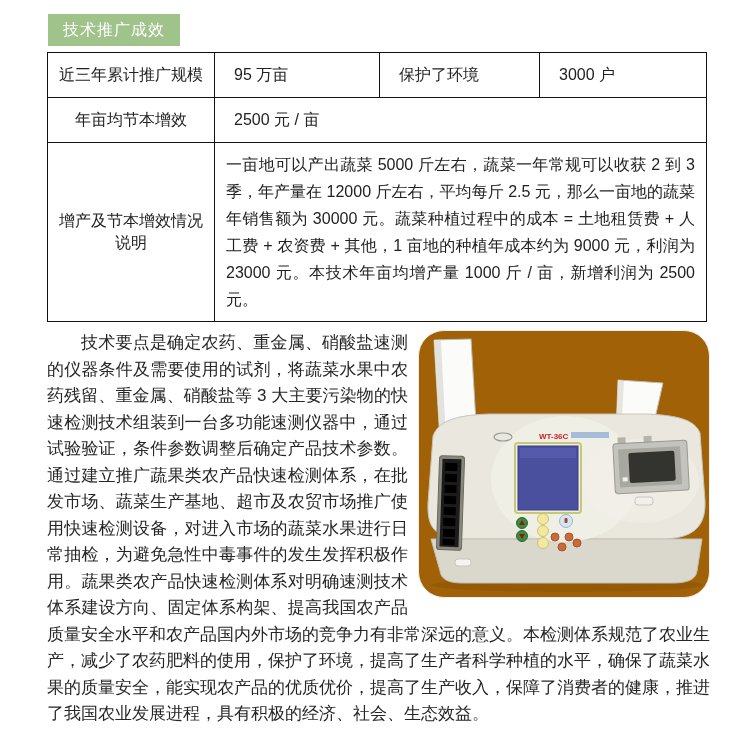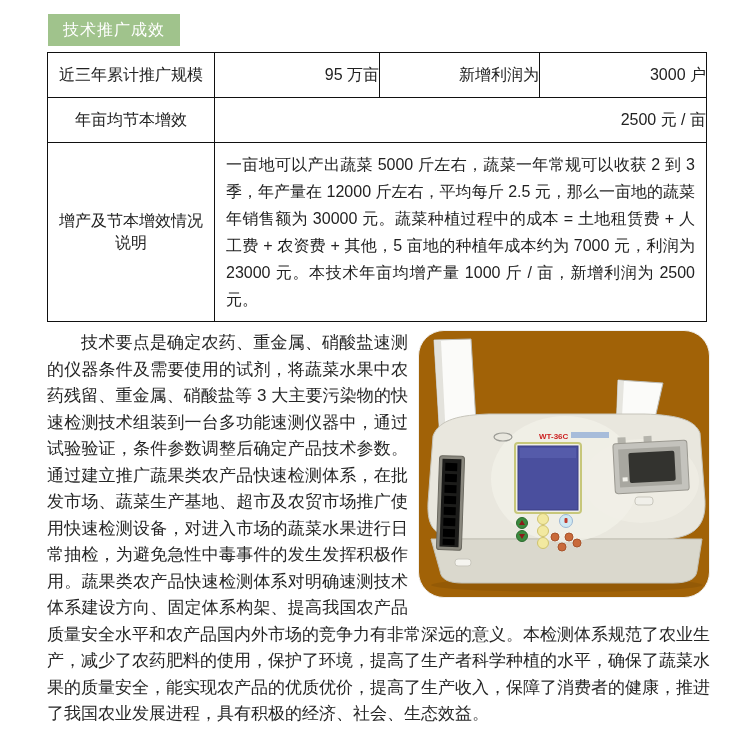--- a/index.html
+++ b/index.html
@@ -29,21 +29,21 @@
     border-collapse:collapse;
     table-layout:fixed;
     width:659px;
   }
   table.stats td{
     border:1.5px solid #111111;
     font-size:16px;
     color:#222222;
     vertical-align:middle;
   }
-  td.c{text-align:right;padding:2px 0;}
+  td.c{text-align:left;padding:2px 19px;}
   td.label-cell{text-align:center;padding:0 6px;line-height:22px;}
   td.para-cell{
     padding:8px 11px;
     line-height:27px;
     font-size:16px;
     text-align:justify;
   }
   tr.r1{height:45px;}
   tr.r2{height:45px;}
   tr.r3{height:160px;}
@@ -82,30 +82,30 @@
     <colgroup>
       <col style="width:167px">
         <col style="width:165px">
         <col style="width:160px">
         <col style="width:167px">
     </colgroup>
     <tbody>
         <tr class="r1">
       <td class="label-cell">近三年累计推广规模</td>
       <td class="c">95 万亩</td>
-      <td class="c">新增利润为</td>
+      <td class="c">保护了环境</td>
       <td class="c">3000 户</td>
     </tr>
     <tr class="r2">
       <td class="label-cell">年亩均节本增效</td>
       <td class="c" colspan="3">2500 元 / 亩</td>
     </tr>
     <tr class="r3">
       <td class="label-cell">增产及节本增效情况说明</td>
-      <td class="para-cell" colspan="3">一亩地可以产出蔬菜 5000 斤左右，蔬菜一年常规可以收获 2 到 3 季，年产量在 12000 斤左右，平均每斤 2.5 元，那么一亩地的蔬菜年销售额为 30000 元。蔬菜种植过程中的成本 = 土地租赁费 + 人工费 + 农资费 + 其他，5 亩地的种植年成本约为 7000 元，利润为 23000 元。本技术年亩均增产量 1000 斤 / 亩，新增利润为 2500 元。</td>
+      <td class="para-cell" colspan="3">一亩地可以产出蔬菜 5000 斤左右，蔬菜一年常规可以收获 2 到 3 季，年产量在 12000 斤左右，平均每斤 2.5 元，那么一亩地的蔬菜年销售额为 30000 元。蔬菜种植过程中的成本 = 土地租赁费 + 人工费 + 农资费 + 其他，1 亩地的种植年成本约为 9000 元，利润为 23000 元。本技术年亩均增产量 1000 斤 / 亩，新增利润为 2500 元。</td>
     </tr>
   </tbody>
     </table>
 
   
 
   
   <div class="content">
     <div class="photo">
       <svg viewBox="0 0 290 266" xmlns="http://www.w3.org/2000/svg">

